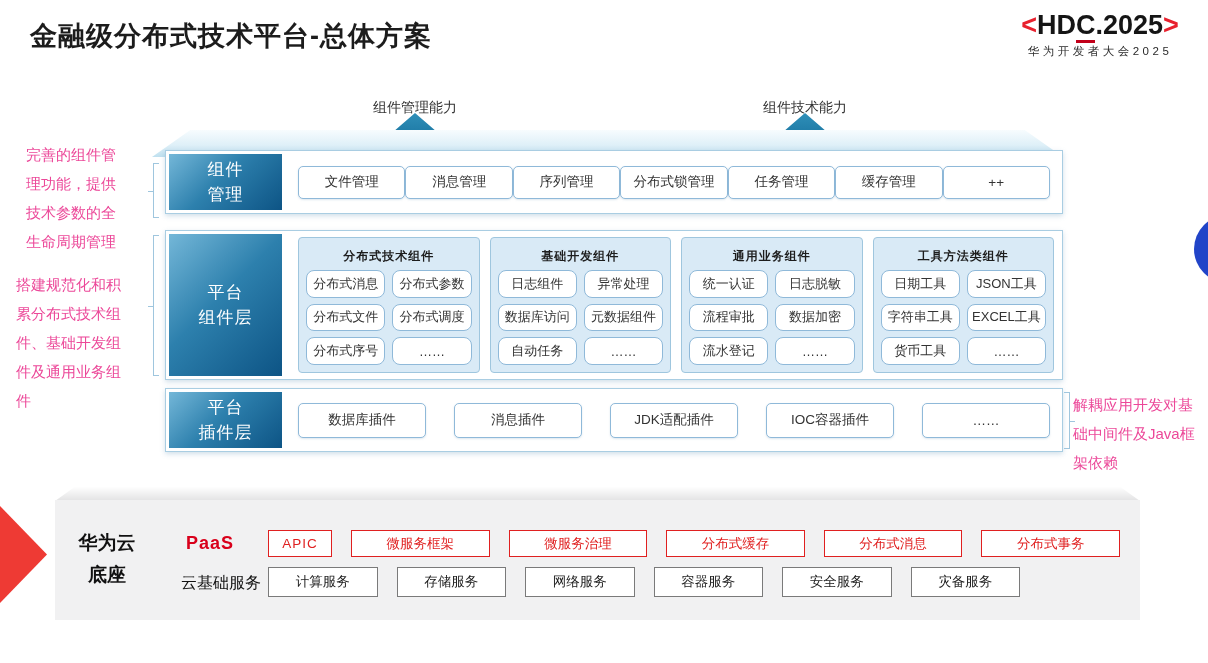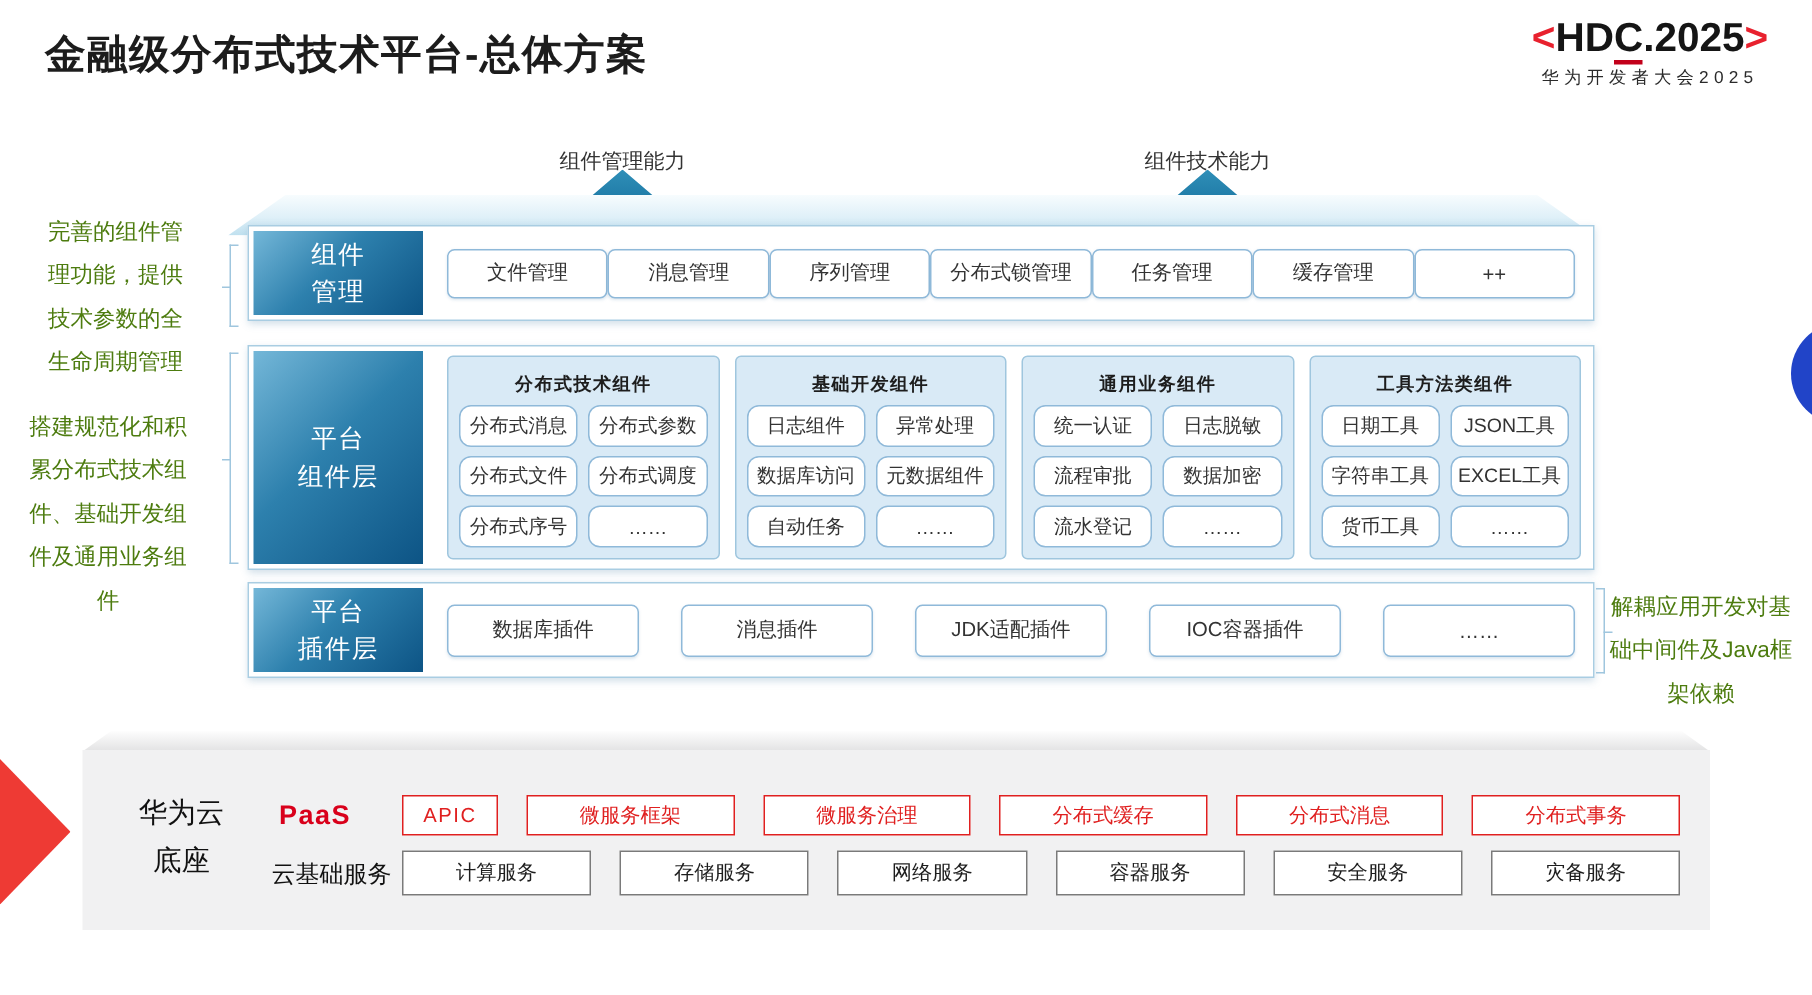--- a/index.html
+++ b/index.html
@@ -53,41 +53,41 @@
     display:flex; align-items:center; justify-content:center; font-size:13px; color:#333; }
 
   
   .bracket { position:absolute; width:6px; border:1px solid #9fc6de; }
   .bracket-l { border-right:none; }
   .bracket-l::after { content:""; position:absolute; left:-6px; top:50%; width:6px; height:1px; background:#9fc6de; }
   .bracket-r { border-left:none; }
   .bracket-r::after { content:""; position:absolute; right:-6px; top:50%; width:6px; height:1px; background:#9fc6de; }
 
   
-  .side-note { position:absolute; font-size:15px; color:#4d7c0f; line-height:29px; text-align:center; }
+  .side-note { position:absolute; font-size:15px; color:#ec4899; line-height:29px; text-align:left; }
   .note-1 { left:26px; top:140px; width:102px; }
   .note-2 { left:16px; top:270px; width:112px; }
   .note-3 { left:1073px; top:390px; width:122px; }
 
   
   .blue-circle { position:absolute; left:1194px; top:215px; width:68px; height:68px; border-radius:50%; background:#2144c8; }
 
   
   .fnd-top { position:absolute; left:55px; top:487px; width:1085px; height:14px;
     background:linear-gradient(180deg,#fefefe,#e2e2e3);
     clip-path:polygon(1.8% 0,98.2% 0,100% 100%,0 100%); }
   .fnd-body { position:absolute; left:55px; top:500px; width:1085px; height:120px; background:#f1f1f2; }
   .red-wedge { position:absolute; left:0; top:506px; width:47px; height:97px; background:#ee3a34;
     clip-path:polygon(0 0,100% 50%,0 100%); }
-  .fnd-label { position:absolute; left:84px; top:527px; width:74px; text-align:center;
-    font-size:19px; font-weight:400; color:#111; line-height:32px; }
+  .fnd-label { position:absolute; left:70px; top:527px; width:74px; text-align:center;
+    font-size:19px; font-weight:700; color:#111; line-height:32px; }
   .paas-label { position:absolute; left:186px; top:533px; font-size:18px; font-weight:700; color:#d9001b; letter-spacing:1px; }
   .cloud-label { position:absolute; left:181px; top:573px; font-size:16px; color:#111; }
   .paas-row { position:absolute; left:268px; top:530px; width:852px; height:27px; display:flex; gap:19px;text-align:right; }
-  .cloud-row { position:absolute; left:268px; top:567px; width:852px; height:30px; display:flex; gap:19px; }
+  .cloud-row { position:absolute; left:268px; top:567px; width:752px; height:30px; display:flex; gap:19px; }
   .pbox { border:1px solid #e02020; color:#e02020; background:#fff; font-size:13.5px;
     display:flex; align-items:center; justify-content:center; flex:1; }
   .pbox.narrow { flex:0 0 64px; letter-spacing:1px; }
   .pbox.dark { flex:0 0 193px; border-color:#555; color:#1d1d1d; }
   .cbox { border:1px solid #7a7a7a; color:#1d1d1d; background:#fff; font-size:13.5px;
     display:flex; align-items:center; justify-content:center; flex:1; }
 </style>
 </head>
 <body>
 

